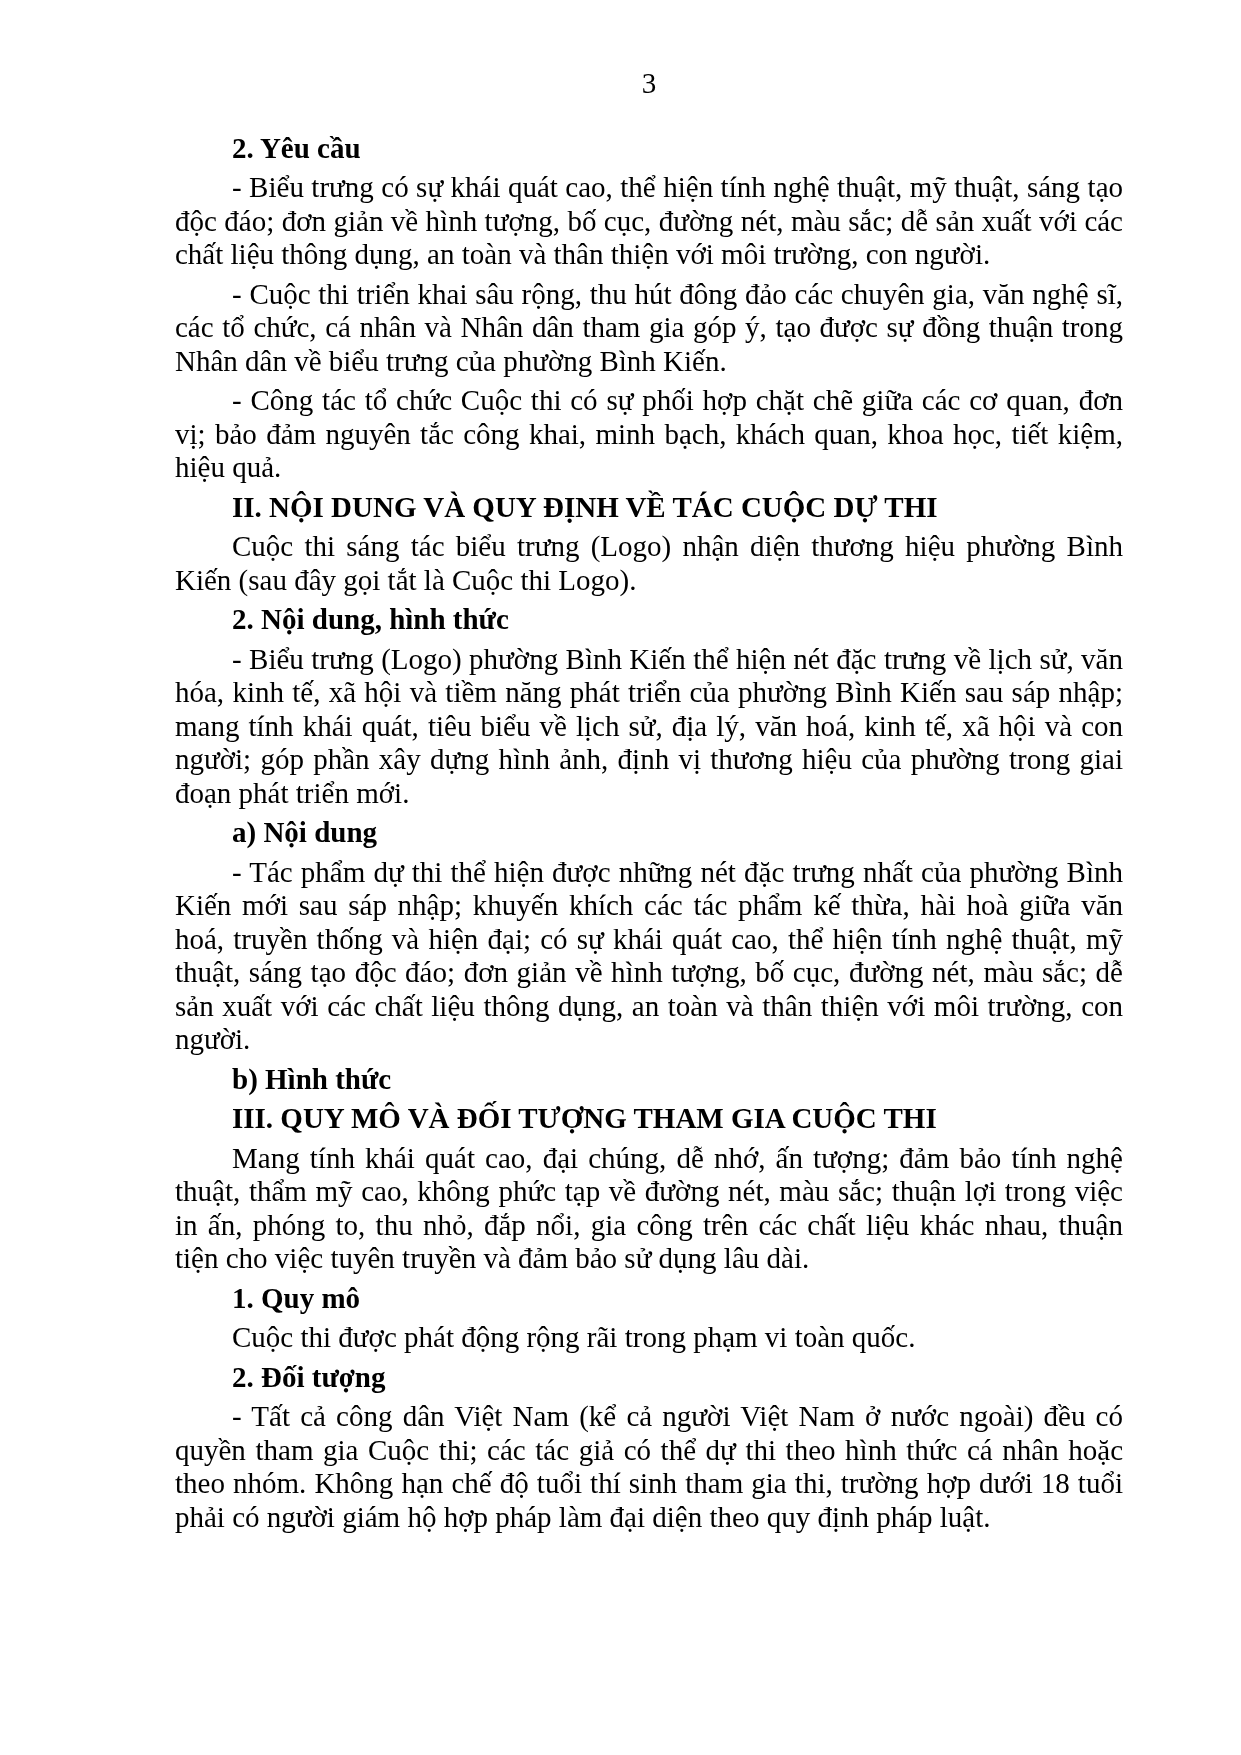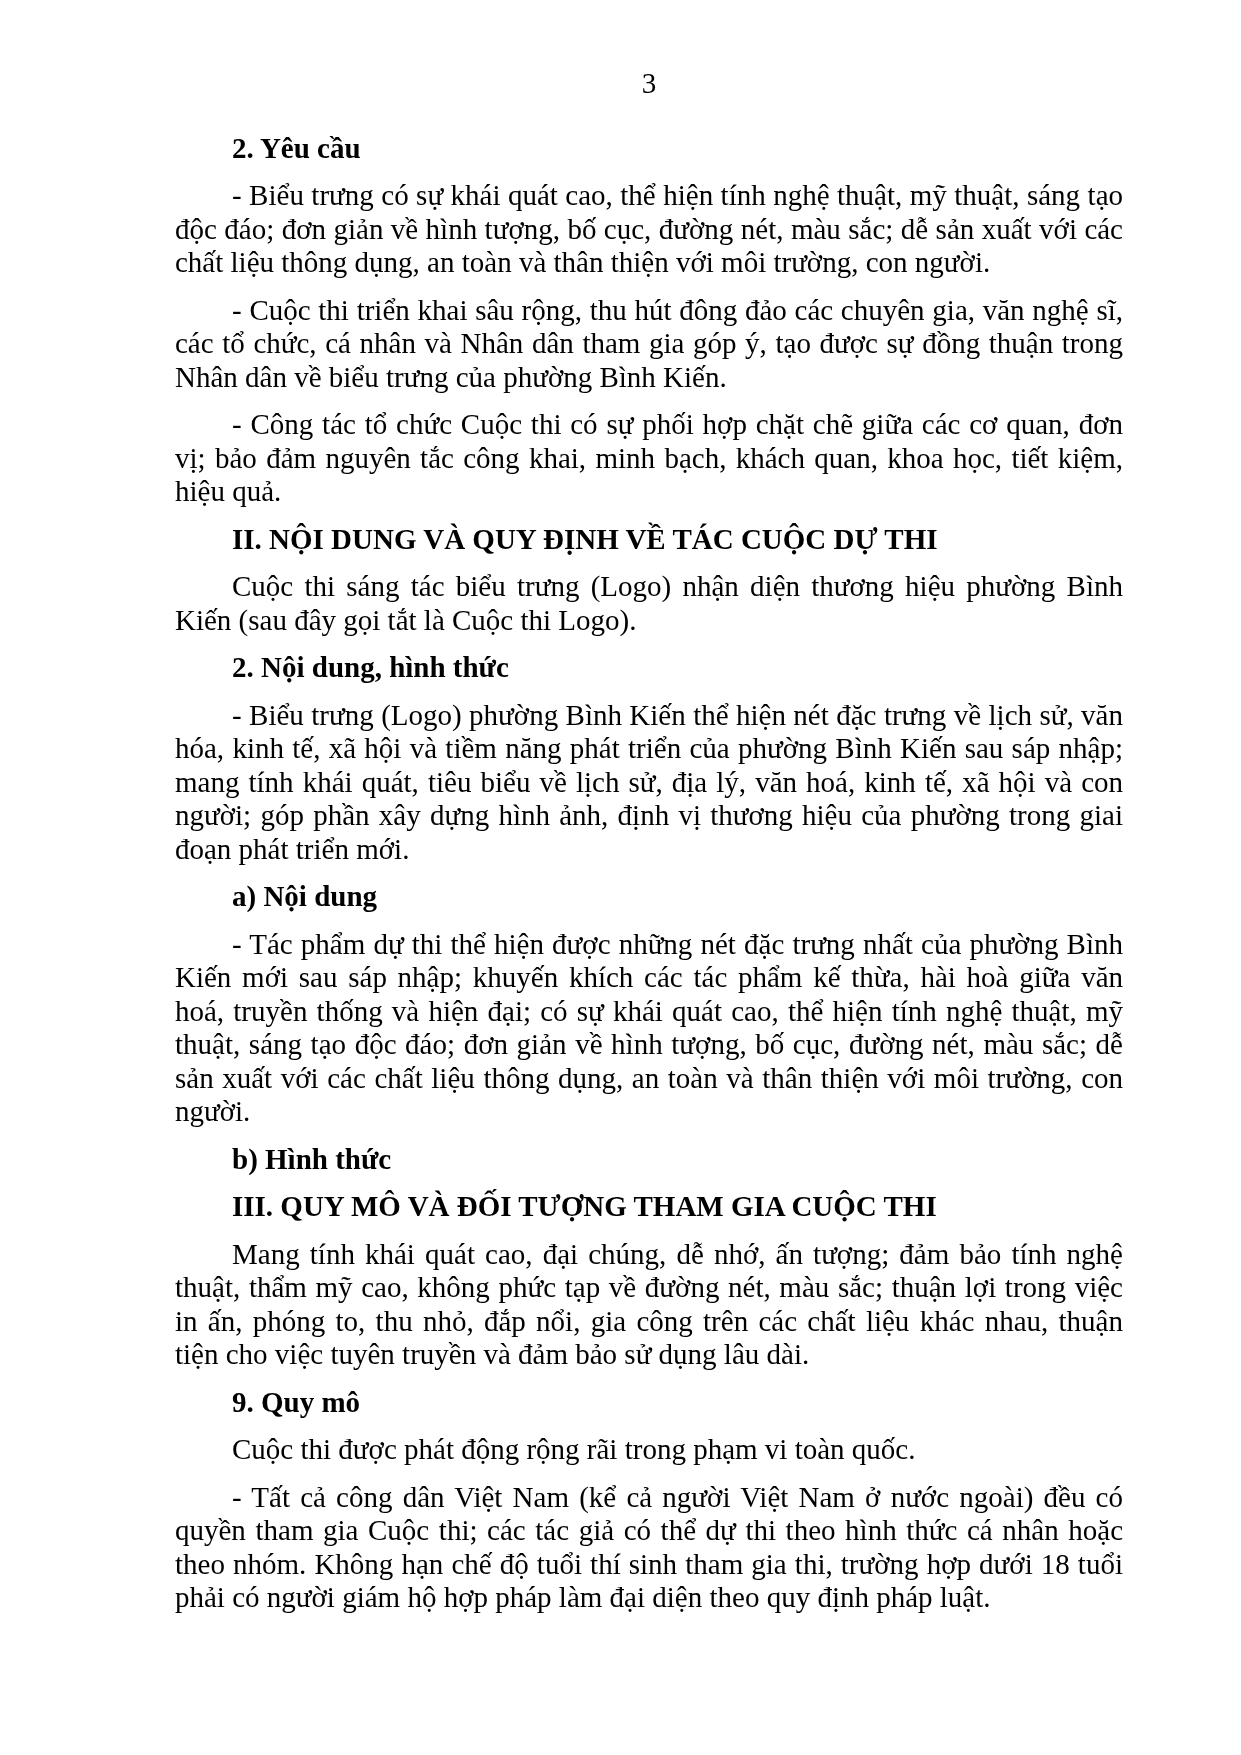--- a/index.html
+++ b/index.html
@@ -19,21 +19,21 @@
     background: #ffffff;
     padding: 67px 118px 0 175px;
     font-size: 29px;
     line-height: 33.5px;
   }
   .page-number {
     text-align: center;
     margin-bottom: 31px;
   }
   .doc-body .block {
-    margin-top: 14px;
+    margin-top: 6px;
     text-indent: 57px;
   }
   .doc-body .block.body {
     text-align: justify;
   }
   .doc-body .block.heading {
     font-weight: 700;
     text-align: left;
   }
 </style>
@@ -49,17 +49,18 @@
       <p class="block body">- Công tác tổ chức Cuộc thi có sự phối hợp chặt chẽ giữa các cơ quan, đơn vị; bảo đảm nguyên tắc công khai, minh bạch, khách quan, khoa học, tiết kiệm, hiệu quả.</p>
       <p class="block heading">II. NỘI DUNG VÀ QUY ĐỊNH VỀ TÁC CUỘC DỰ THI</p>
       <p class="block body">Cuộc thi sáng tác biểu trưng (Logo) nhận diện thương hiệu phường Bình Kiến (sau đây gọi tắt là Cuộc thi Logo).</p>
       <p class="block heading">2. Nội dung, hình thức</p>
       <p class="block body">- Biểu trưng (Logo) phường Bình Kiến thể hiện nét đặc trưng về lịch sử, văn hóa, kinh tế, xã hội và tiềm năng phát triển của phường Bình Kiến sau sáp nhập; mang tính khái quát, tiêu biểu về lịch sử, địa lý, văn hoá, kinh tế, xã hội và con người; góp phần xây dựng hình ảnh, định vị thương hiệu của phường trong giai đoạn phát triển mới.</p>
       <p class="block heading">a) Nội dung</p>
       <p class="block body">- Tác phẩm dự thi thể hiện được những nét đặc trưng nhất của phường Bình Kiến mới sau sáp nhập; khuyến khích các tác phẩm kế thừa, hài hoà giữa văn hoá, truyền thống và hiện đại; có sự khái quát cao, thể hiện tính nghệ thuật, mỹ thuật, sáng tạo độc đáo; đơn giản về hình tượng, bố cục, đường nét, màu sắc; dễ sản xuất với các chất liệu thông dụng, an toàn và thân thiện với môi trường, con người.</p>
       <p class="block heading">b) Hình thức</p>
       <p class="block heading">III. QUY MÔ VÀ ĐỐI TƯỢNG THAM GIA CUỘC THI</p>
       <p class="block body">Mang tính khái quát cao, đại chúng, dễ nhớ, ấn tượng; đảm bảo tính nghệ thuật, thẩm mỹ cao, không phức tạp về đường nét, màu sắc; thuận lợi trong việc in ấn, phóng to, thu nhỏ, đắp nổi, gia công trên các chất liệu khác nhau, thuận tiện cho việc tuyên truyền và đảm bảo sử dụng lâu dài.</p>
-      <p class="block heading">9. Quy mô</p>
+      <p class="block heading">1. Quy mô</p>
       <p class="block body">Cuộc thi được phát động rộng rãi trong phạm vi toàn quốc.</p>
+      <p class="block heading">2. Đối tượng</p>
       <p class="block body">- Tất cả công dân Việt Nam (kể cả người Việt Nam ở nước ngoài) đều có quyền tham gia Cuộc thi; các tác giả có thể dự thi theo hình thức cá nhân hoặc theo nhóm. Không hạn chế độ tuổi thí sinh tham gia thi, trường hợp dưới 18 tuổi phải có người giám hộ hợp pháp làm đại diện theo quy định pháp luật.</p>
     </main>
 </div>
 
 </body></html>

